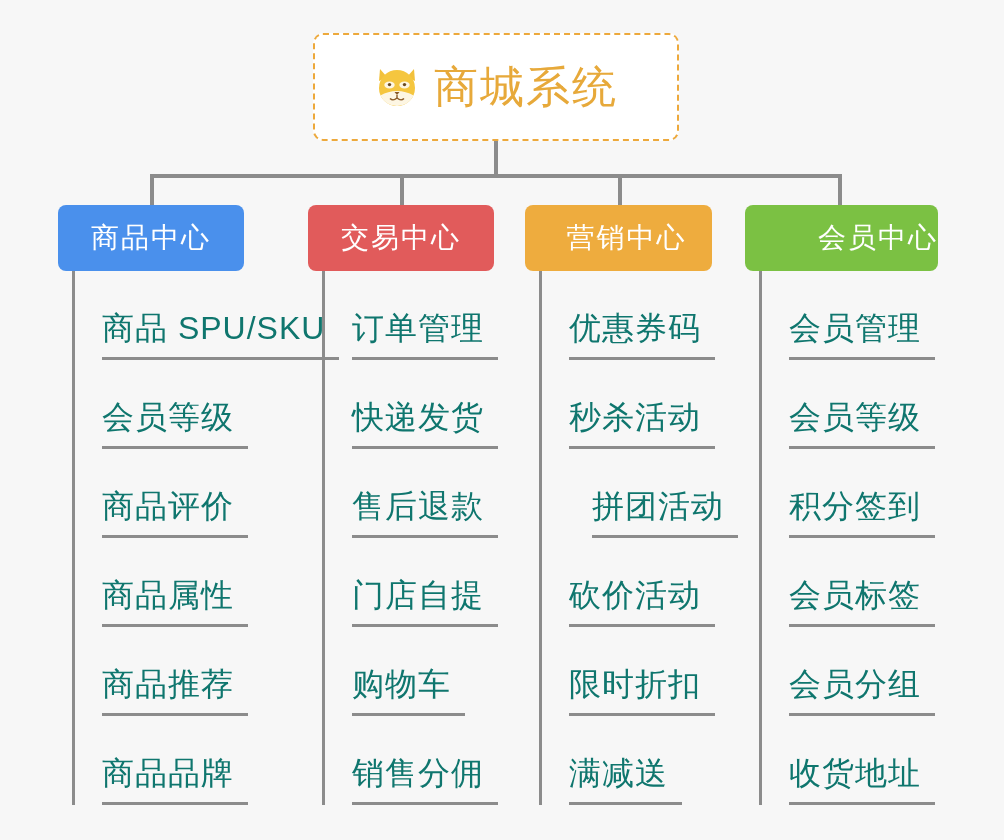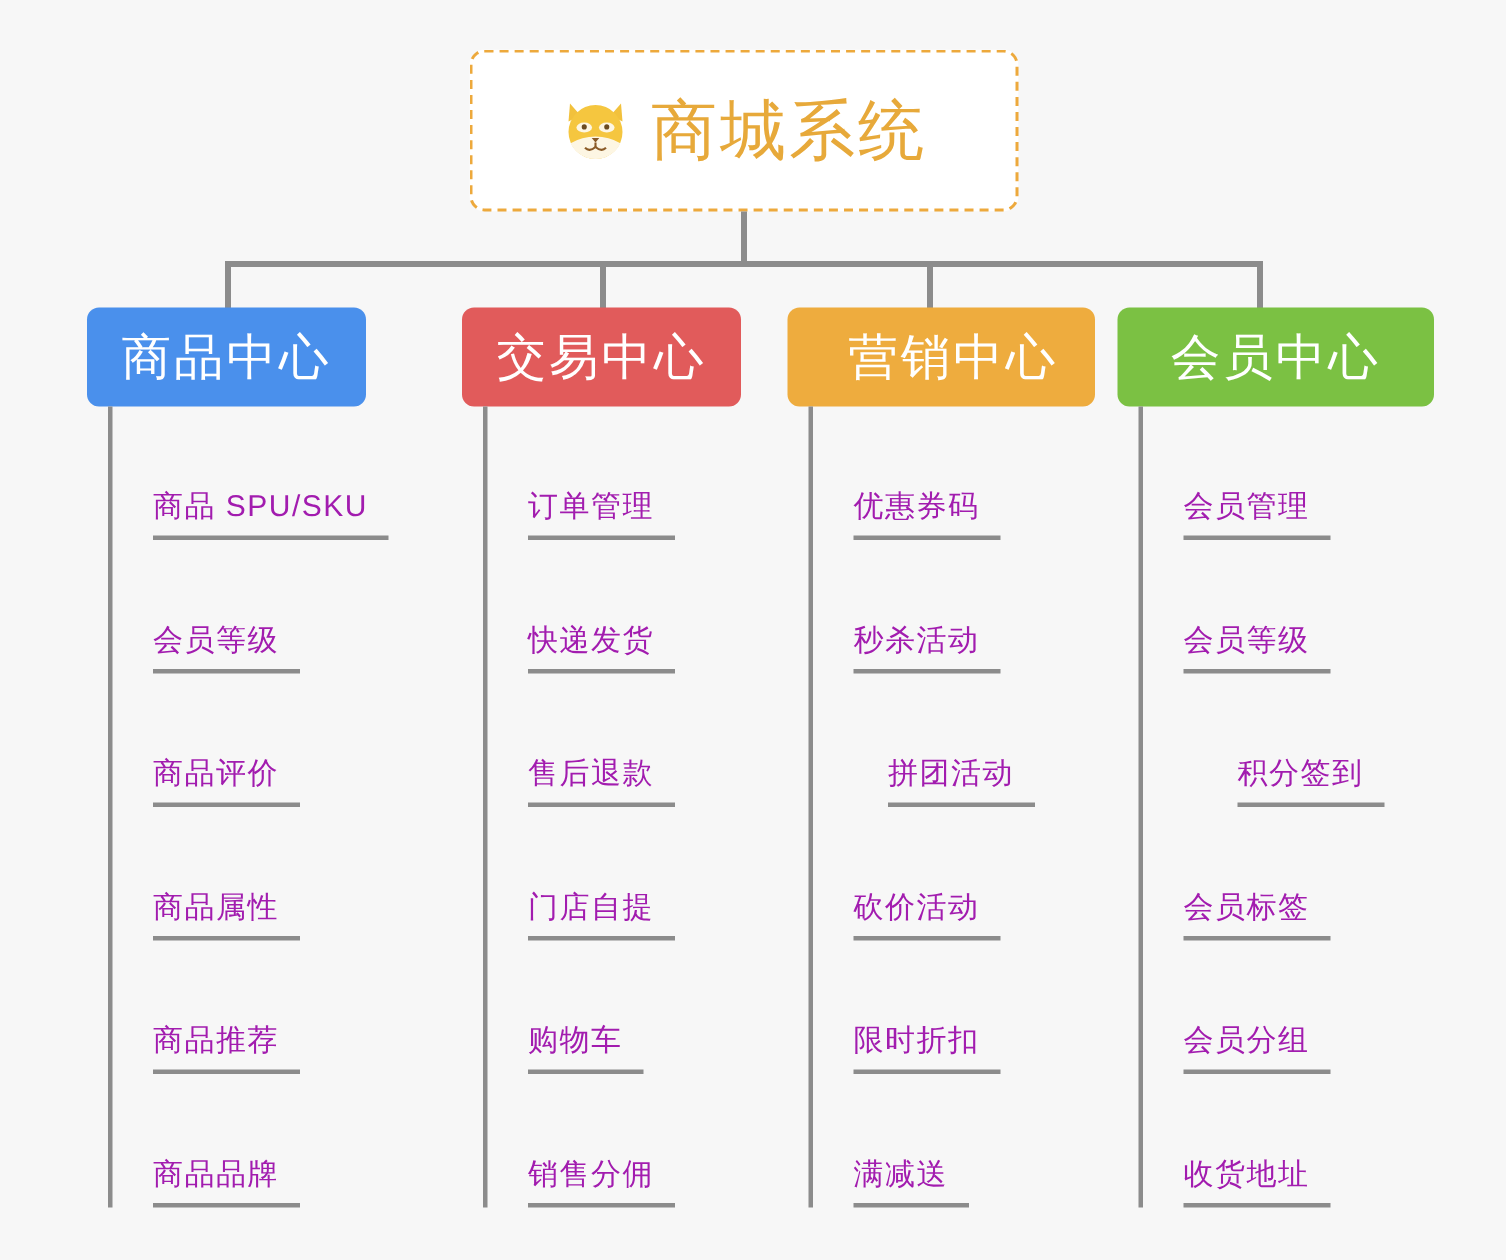--- a/index.html
+++ b/index.html
@@ -68,21 +68,21 @@
     top: 205px;
   }
   .branch-header {
     box-sizing: border-box;
     height: 66px;
     border-radius: 8px;
     display: flex;
     align-items: center;
     justify-content: center;
     color: #ffffff;
-    font-size: 33px;
+    font-size: 28px;
     letter-spacing: 2px;
     white-space: nowrap;
   }
 
   .leaf-list {
     position: relative;
     margin-top: 0;
   }
   
   .leaf-trunk {
@@ -95,22 +95,22 @@
   .leaf-item {
     position: relative;
     height: 89px;
     box-sizing: border-box;
     display: flex;
     align-items: flex-end;
     padding-left: 44px;
   }
   .leaf-label {
     position: relative;
-    font-size: 20px;
-    color: #a21caf;
+    font-size: 32px;
+    color: #0f766e;
     white-space: nowrap;
     padding: 0 14px 6px 0;
     border-bottom: 3px solid #8c8c8c;
     letter-spacing: 1px;
   }
 </style>
 </head>
 <body style="background: rgb(247, 247, 247);">
 
 <div id="chart">
@@ -192,21 +192,21 @@
       <div class="leaf-item">
           <span class="leaf-label" style="border-bottom-color: rgb(140, 140, 140);">购物车</span>
         </div>
       <div class="leaf-item">
           <span class="leaf-label" style="border-bottom-color: rgb(140, 140, 140); text-align: right;">销售分佣</span>
         </div>
     </div>
   </div>
 
   <div class="branch" style="left:525px; width:187px;">
-    <div class="branch-header" style="background:#eeac3e; width:205px;padding-left:16px;">
+    <div class="branch-header" style="background:#eeac3e; width:187px;padding-left:16px;">
       <span>营销中心</span>
     </div>
     <div class="leaf-list">
       <div class="leaf-trunk" style="height: 534px; background: rgb(140, 140, 140);"></div>
       <div class="leaf-item">
           <span class="leaf-label" style="border-bottom-color: rgb(140, 140, 140);">优惠券码</span>
         </div>
       <div class="leaf-item">
           <span class="leaf-label" style="border-bottom-color: rgb(140, 140, 140);">秒杀活动</span>
         </div>
@@ -219,33 +219,33 @@
       <div class="leaf-item">
           <span class="leaf-label" style="border-bottom-color: rgb(140, 140, 140);">限时折扣</span>
         </div>
       <div class="leaf-item">
           <span class="leaf-label" style="border-bottom-color: rgb(140, 140, 140);">满减送</span>
         </div>
     </div>
   </div>
 
   <div class="branch" style="left:745px; width:187px;">
-    <div class="branch-header" style="background:#7bc143; width:211px;">
+    <div class="branch-header" style="background:#7bc143; width:193px;justify-content:flex-end;">
       <span>会员中心</span>
     </div>
     <div class="leaf-list">
       <div class="leaf-trunk" style="height: 534px; background: rgb(140, 140, 140);"></div>
       <div class="leaf-item">
           <span class="leaf-label" style="border-bottom-color: rgb(140, 140, 140);">会员管理</span>
         </div>
       <div class="leaf-item">
           <span class="leaf-label" style="border-bottom-color: rgb(140, 140, 140);">会员等级</span>
         </div>
       <div class="leaf-item">
-          <span class="leaf-label" style="border-bottom-color: rgb(140, 140, 140); margin-left: 36px;">积分签到</span>
+          <span class="leaf-label" style="border-bottom-color: rgb(140, 140, 140);">积分签到</span>
         </div>
       <div class="leaf-item">
           <span class="leaf-label" style="border-bottom-color: rgb(140, 140, 140);">会员标签</span>
         </div>
       <div class="leaf-item">
           <span class="leaf-label" style="border-bottom-color: rgb(140, 140, 140);">会员分组</span>
         </div>
       <div class="leaf-item">
           <span class="leaf-label" style="border-bottom-color: rgb(140, 140, 140);">收货地址</span>
         </div>

